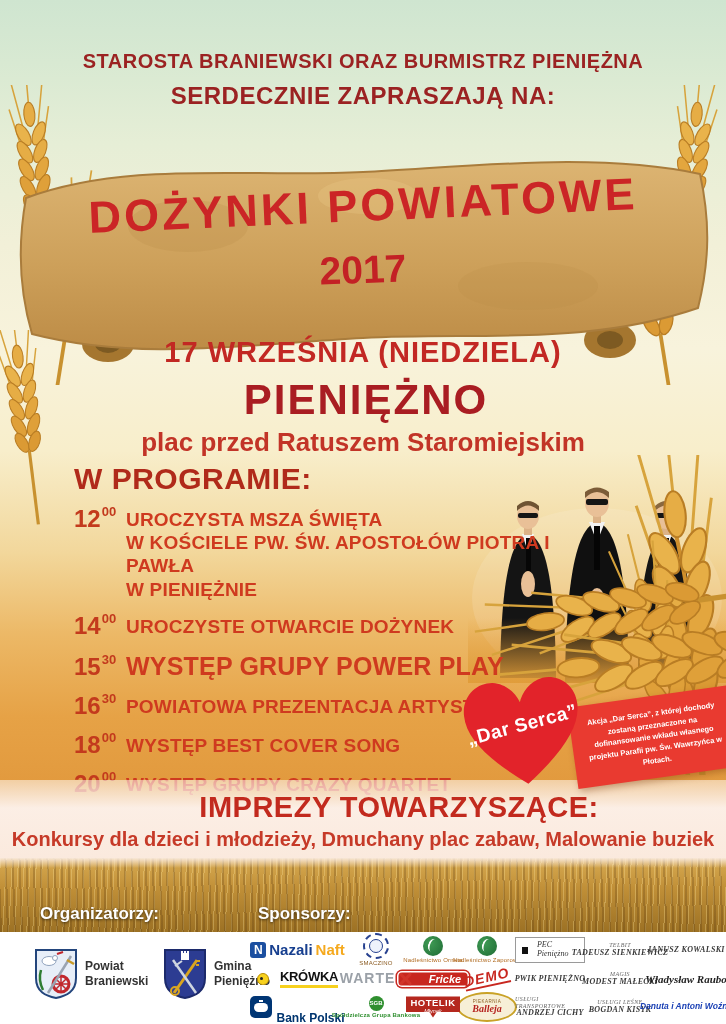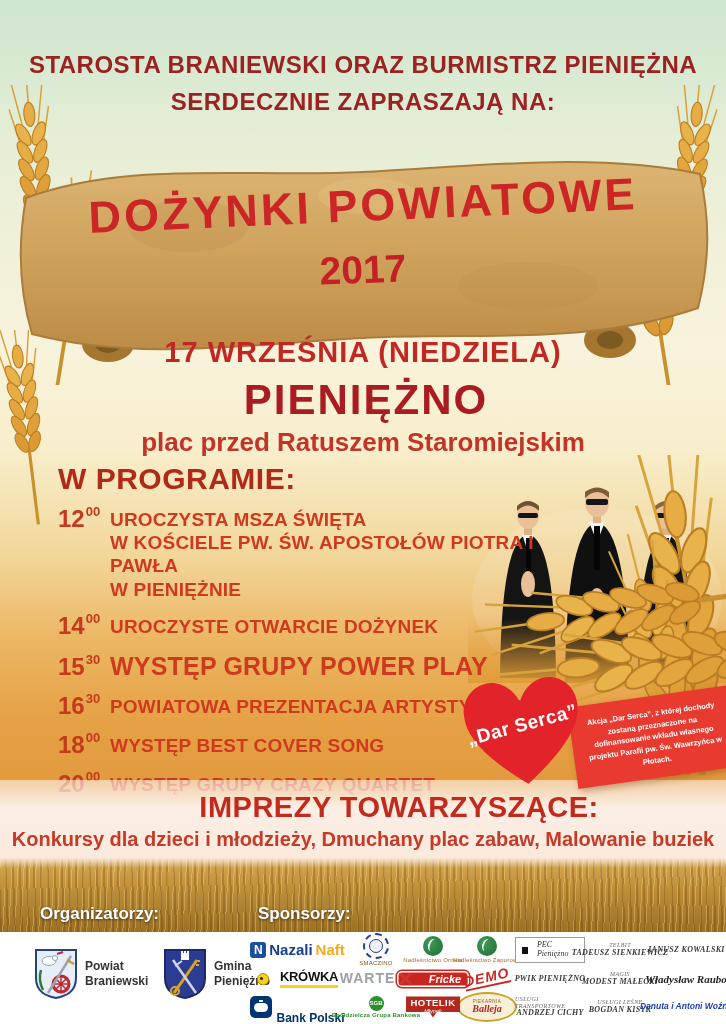--- a/index.html
+++ b/index.html
@@ -6,38 +6,38 @@
   .poster{position:relative;width:726px;height:1024px;margin:0 auto;overflow:hidden;
     font-family:"Liberation Sans",sans-serif;
     background:linear-gradient(180deg,
       #cfe5d0 0%,#d8e9d2 6%,#e6eed6 14%,#f2f0d8 24%,#f8f3dc 34%,
       #f8eecb 44%,#f2d79b 54%,#ecb866 62%,#e6a246 70%,#e1983c 78%,#dd9136 88%);}
   .abs{position:absolute;}
 
   
   .hdr{top:46px;left:0;width:726px;text-align:center;color:#9b2222;font-weight:800;
        letter-spacing:.5px;line-height:1.55;}
-  .hdr .l1{font-size:24px;}
+  .hdr .l1{font-size:20px;}
   .hdr .l2{font-size:24px;}
 
   
   .scrollwrap{top:136px;left:8px;width:710px;height:240px;}
   .scroll-title{position:absolute;top:44px;left:0;width:100%;text-align:center;
     font-size:45px;font-weight:800;color:#cb2526;letter-spacing:3px;transform:rotate(-2.5deg);}
   .scroll-year{position:absolute;top:112px;left:0;width:100%;text-align:center;
     font-size:39px;font-weight:800;color:#c32125;transform:rotate(-2deg);}
 
   
   .event{top:336px;left:0;width:726px;text-align:center;}
   .event .date{font-size:29px;font-weight:800;color:#c22823;letter-spacing:1px;}
   .event .city{font-size:42px;font-weight:800;color:#a91d22;letter-spacing:2px;margin-top:7px;padding-left:6px;}
   .event .venue{font-size:26px;font-weight:700;color:#c23427;margin-top:3px;}
 
   
-  .prog{top:462px;left:58px;width:540px;}
+  .prog{top:462px;left:74px;width:540px;}
   .prog-h{font-size:30px;font-weight:800;color:#b02a1a;margin-bottom:9px;letter-spacing:.5px;}
   .pitem{display:flex;margin-bottom:11px;}
   .ptime{width:52px;flex:0 0 52px;font-size:24px;font-weight:800;color:#c33a1d;}
   .ptime sup{font-size:13px;position:relative;top:-2px;left:1px;}
   .ptext{font-size:19px;font-weight:800;color:#cf3a1f;line-height:1.22;padding-top:3px;letter-spacing:.2px;}
   .pitem.big .ptext{font-size:25px;padding-top:0;}
   .pitem.big .ptime{padding-top:2px;}
 
   
   .heart{top:672px;left:458px;width:130px;height:120px;transform:rotate(-6deg);z-index:6;}

